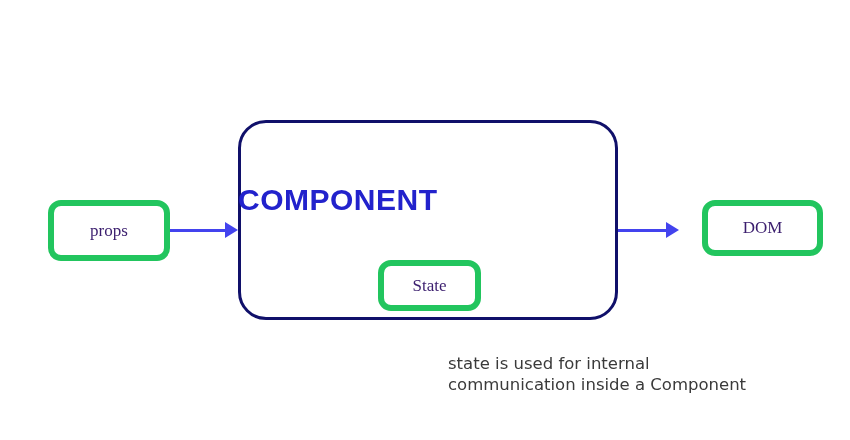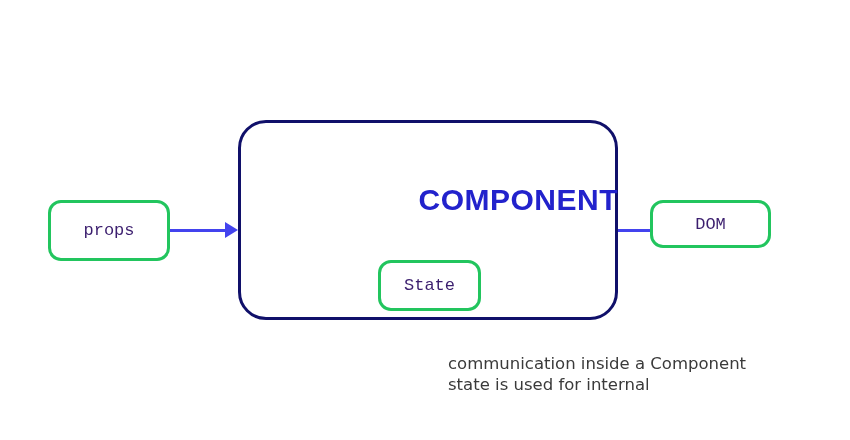--- a/index.html
+++ b/index.html
@@ -12,52 +12,52 @@
     width: 850px;
     height: 440px;
     background: #ffffff;
     overflow: hidden;
     font-family: "Liberation Sans", sans-serif;
   }
   
   .node {
     position: absolute;
     box-sizing: border-box;
-    border: 3px solid #22c55e;
+    border: 6px solid #22c55e;
     border-radius: 13px;
     background: #ffffff;
     display: flex;
     align-items: center;
     justify-content: center;
     color: #3b1e6e;
     font-size: 17px;
-    font-family: Liberation Mono, monospace;
+    font-family: Liberation Serif, serif;
   }
   .node-props { left: 48px;  top: 200px; width: 122px; height: 61px; }
-  .node-dom   { left: 650px; top: 200px; width: 121px; height: 48px; }
+  .node-dom   { left: 702px; top: 200px; width: 121px; height: 56px; }
   .node-state { left: 378px; top: 240px; width: 103px; height: 51px; font-size: 17px; margin-top: 20px; }
 
   
   .component-box {
     position: absolute;
     left: 238px;
     top: 120px;
     width: 380px;
     height: 200px;
     box-sizing: border-box;
     border: 3px solid #10106a;
     border-radius: 28px;
     background: #ffffff;
   }
   .component-title {
     position: absolute;
     left: 238px;
     top: 183px;
     width: 380px;
-    text-align: right;
+    text-align: left;
     color: #2222cc;
     font-size: 30px;
     font-weight: bold;
     letter-spacing: 0.5px;
     font-family: "Liberation Sans", sans-serif;
   }
 
   
   .arrow {
     position: absolute;
@@ -121,17 +121,17 @@
   <div class="arrow arrow-dom">
     <div class="shaft"></div>
     <div class="head"></div>
   </div>
 
   <div class="node node-dom">
     <span>DOM</span>
   </div>
 
   <div class="caption">
+    <div>state is used for internal</div>
     <div>communication inside a Component</div>
-    <div>state is used for internal</div>
   </div>
 
 </div>
 
 </body></html>

